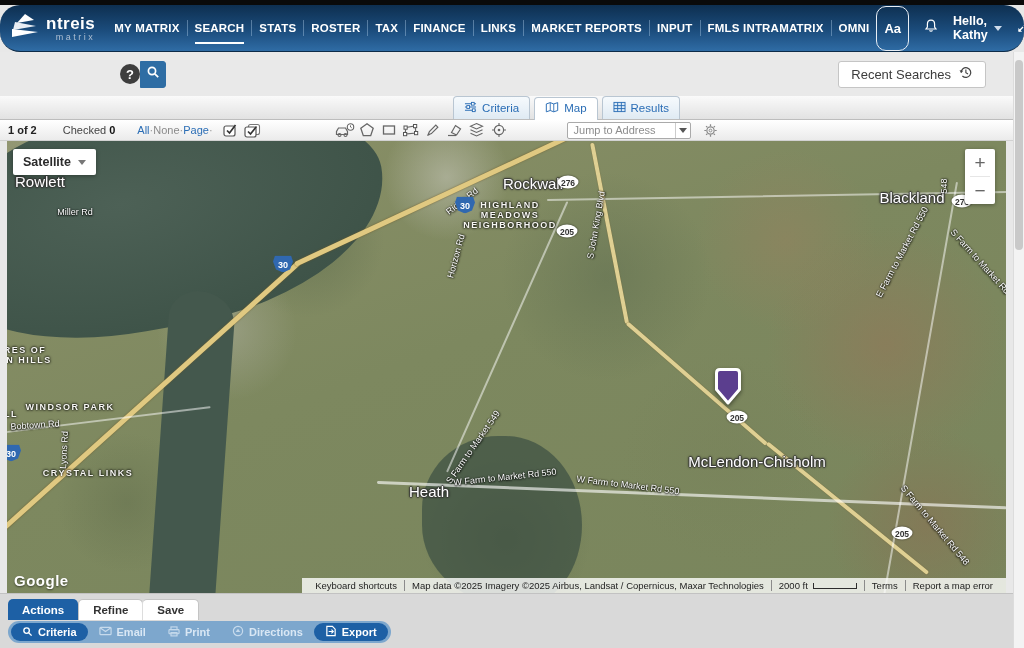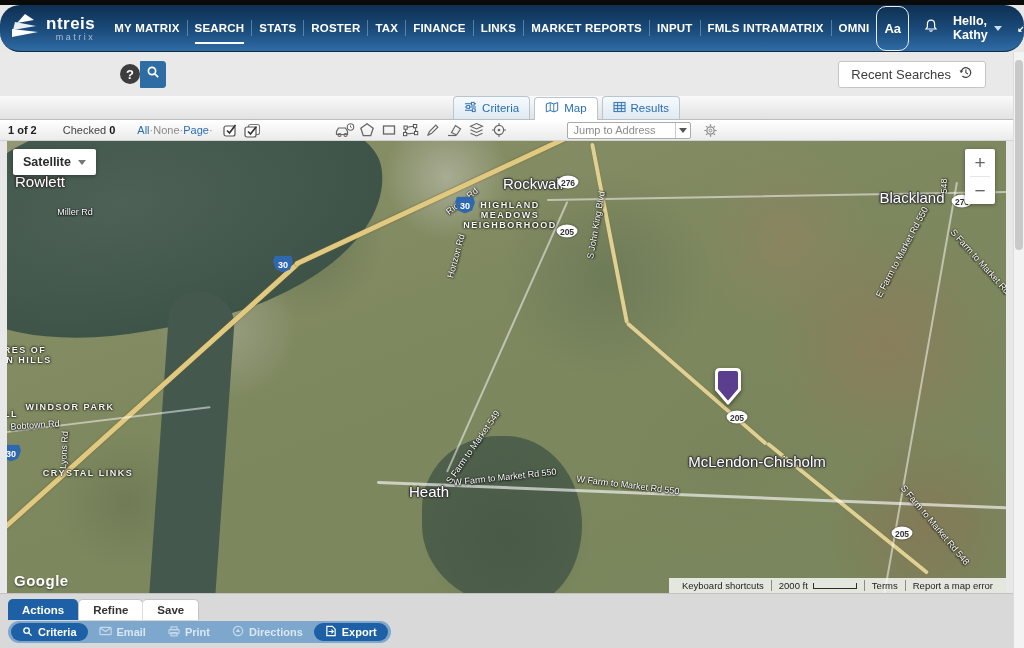--- a/index.html
+++ b/index.html
@@ -438,20 +438,21 @@
   <div id="zoom-ctl">
     <div class="zbtn">+</div>
     <div class="zdiv"></div>
     <div class="zbtn">−</div>
   </div>
 
   <div id="google-logo">Google</div>
 
   <div id="attrib">
     <span class="seg">Keyboard shortcuts</span>
+    <span class="seg">Map data ©2025  Imagery ©2025 Airbus, Landsat / Copernicus, Maxar Technologies</span>
     <span class="seg scale-seg">
       <span>2000 ft</span>
       <span class="scalebar"></span>
     </span>
     <span class="seg">Terms</span>
     <span class="seg">Report a map error</span>
   </div>
 </div>
 
 <div id="bottombar">

